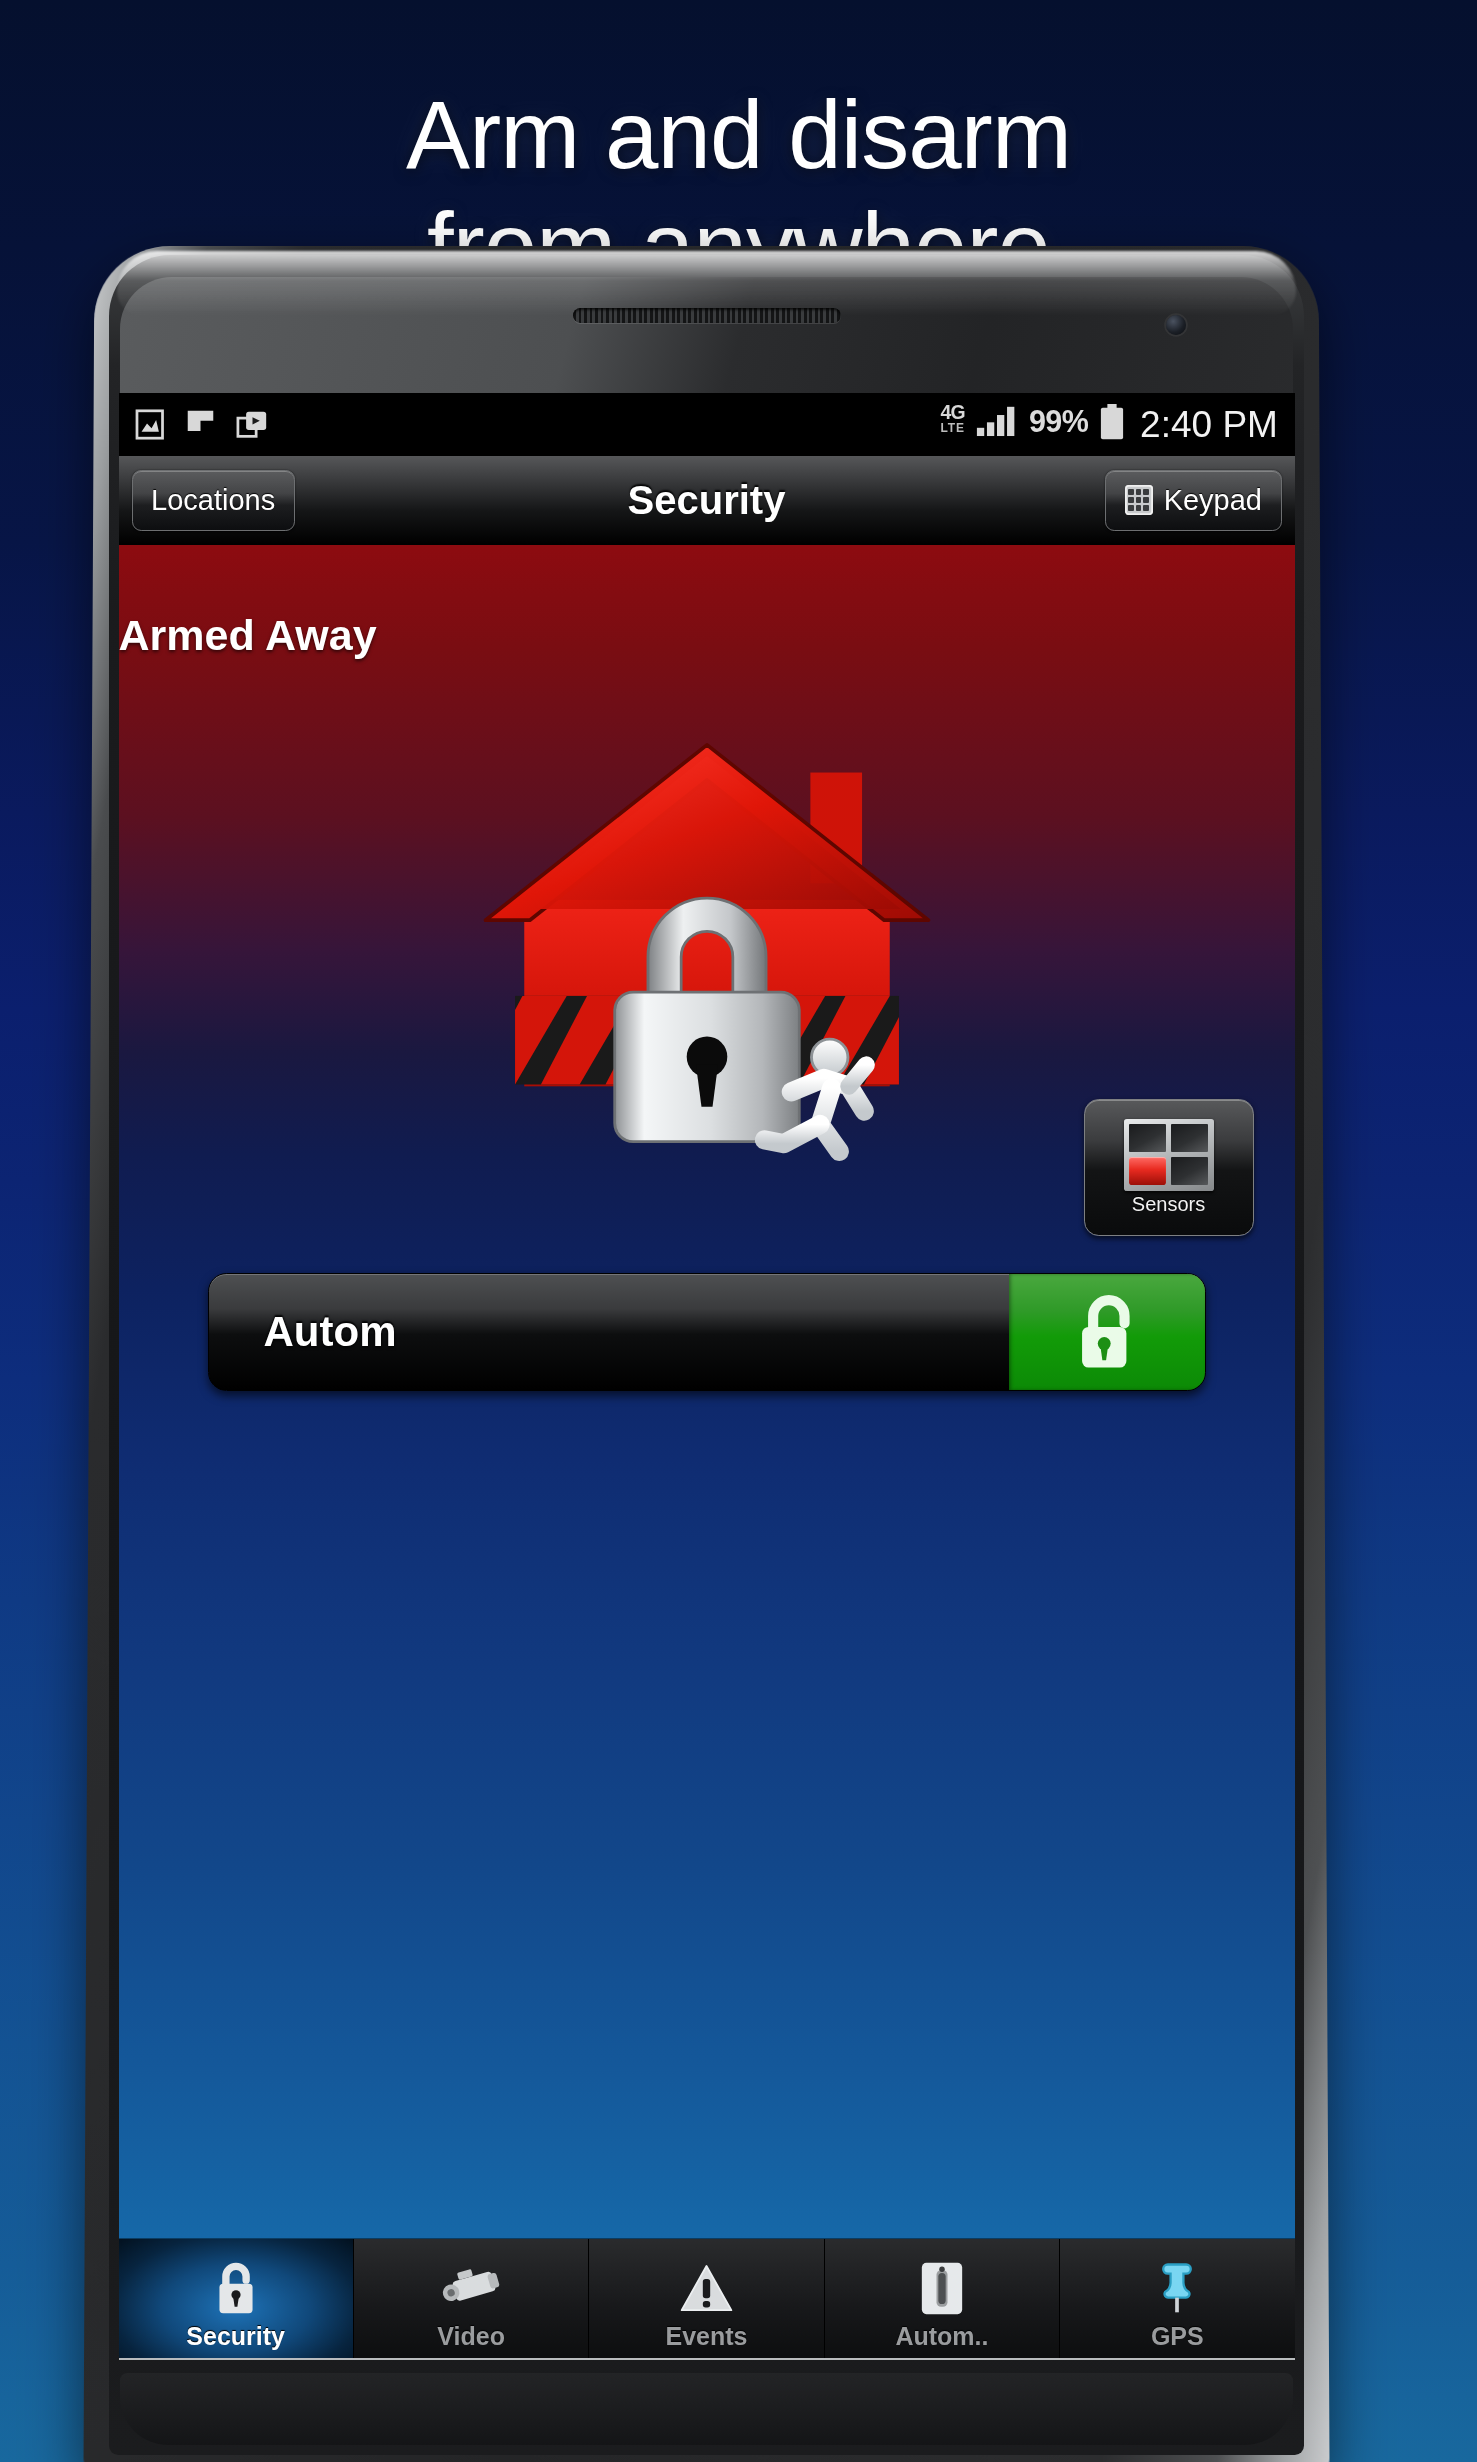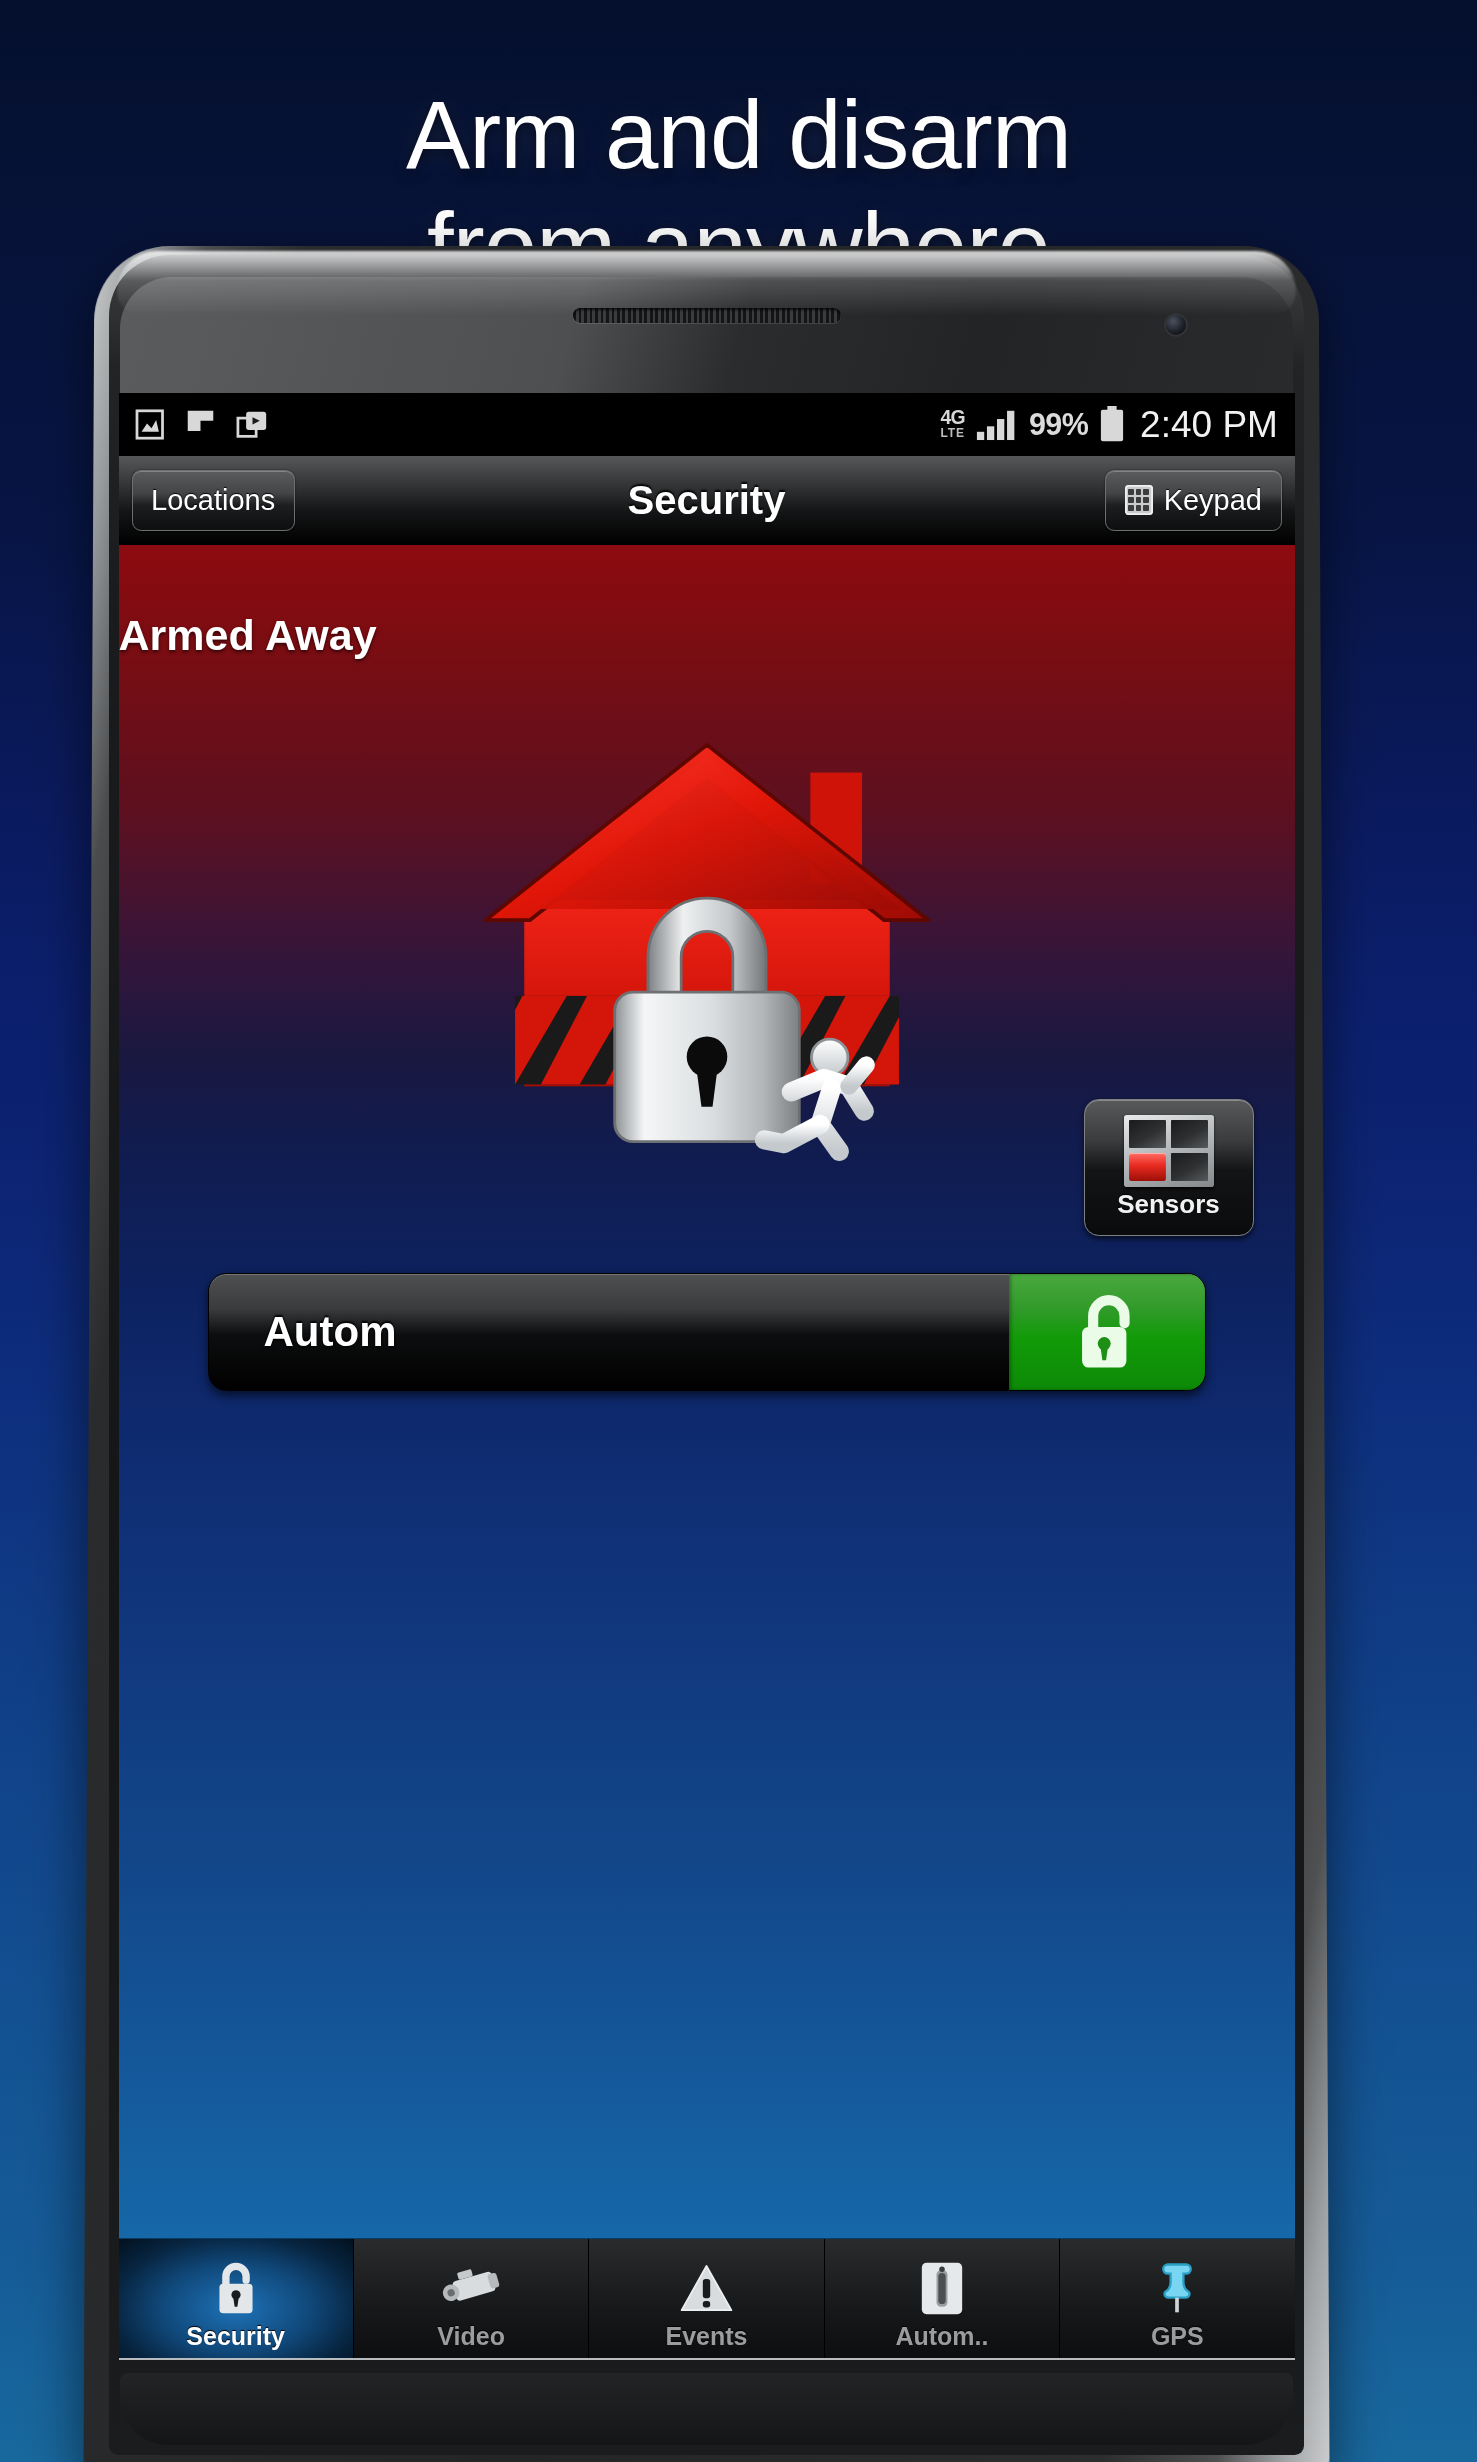--- a/index.html
+++ b/index.html
@@ -89,21 +89,21 @@
     overflow:hidden;
   }
 
   
   .statusbar {
     position:relative; height:63px; background:#000;
     display:flex; align-items:center; padding:0 16.6px;
     color:#e8e8e8;
   }
   .sb-left { display:flex; align-items:center; gap:20.3px; }
-  .sb-right { margin-left:auto; display:flex; align-items:center; gap:11px; }
+  .sb-right { margin-left:auto; display:flex; align-items:flex-start; gap:11px; }
   .sb-icon { display:block; }
   .sb-pct { font-size:30.5px; font-weight:700; letter-spacing:-0.5px; color:#dcdcdc; }
   .sb-time { font-size:37px; font-weight:400; letter-spacing:0px; color:#f2f2f2; margin-left:3.7px; }
   .net-label { font-size:19.4px; font-weight:800; color:#d8d8d8; line-height:.92; letter-spacing:-0.9px; }
   .net-wrap { display:flex; flex-direction:column; align-items:center; }
   .net-sub { font-size:12px; font-weight:700; color:#bdbdbd; letter-spacing:0.9px; }
 
   
   .navbar {
     position:relative; height:89px;
@@ -157,21 +157,21 @@
   
   .sensors-btn {
     position:absolute; right:41px; top:554px;
     width:170px; height:137px; border-radius:14.8px;
     background:linear-gradient(180deg,#58595b 0%,#3b3c3e 30%,#131415 52%,#0a0b0c 100%);
     border:1.8px solid #7e8082;
     box-shadow:inset 0 0.9px 0 rgba(255,255,255,.3), 0 2.8px 5.5px rgba(0,0,0,.6);
     display:flex; flex-direction:column; align-items:center; justify-content:center; gap:2.8px;
   }
   .sensors-label {
-    font-size:26px; font-weight:700; color:#f2f2f2;
+    font-size:20px; font-weight:400; color:#f2f2f2;
     text-shadow:0 -0.9px 0.9px rgba(0,0,0,.95);
   }
   .win-glyph {
     width:90px; height:72px;
     display:grid; grid-template-columns:1fr 1fr; grid-template-rows:1fr 1fr;
     gap:4.6px; padding:5.5px;
     background:linear-gradient(160deg,#e9ebec 0%,#b9bcbe 45%,#85888a 100%);
     border-radius:2.8px;
     box-shadow:0 1.8px 2.8px rgba(0,0,0,.7);
   }

